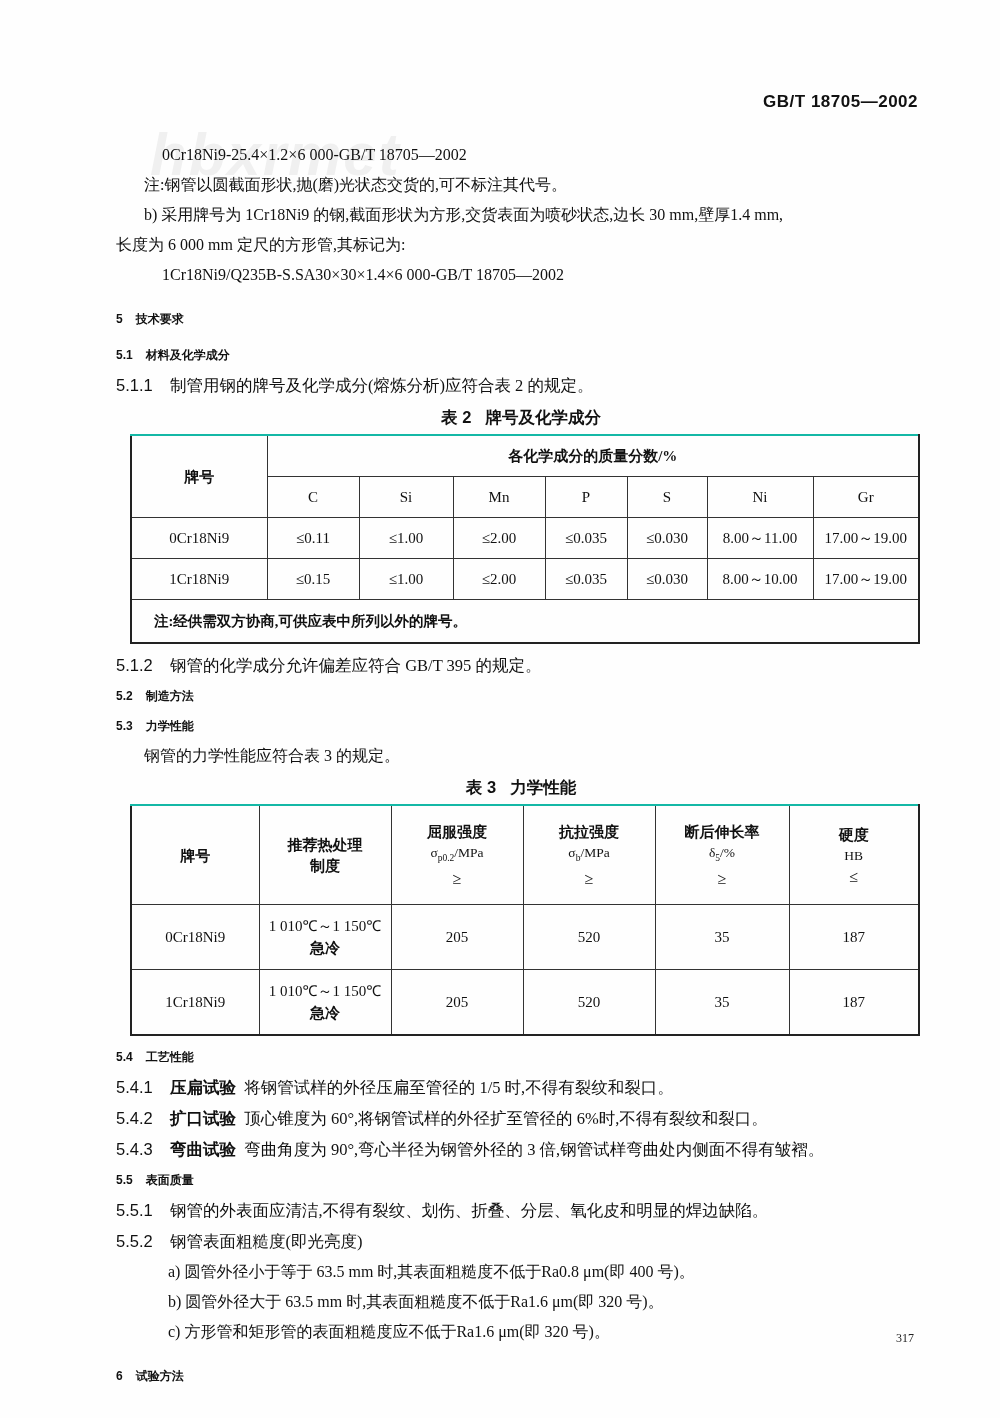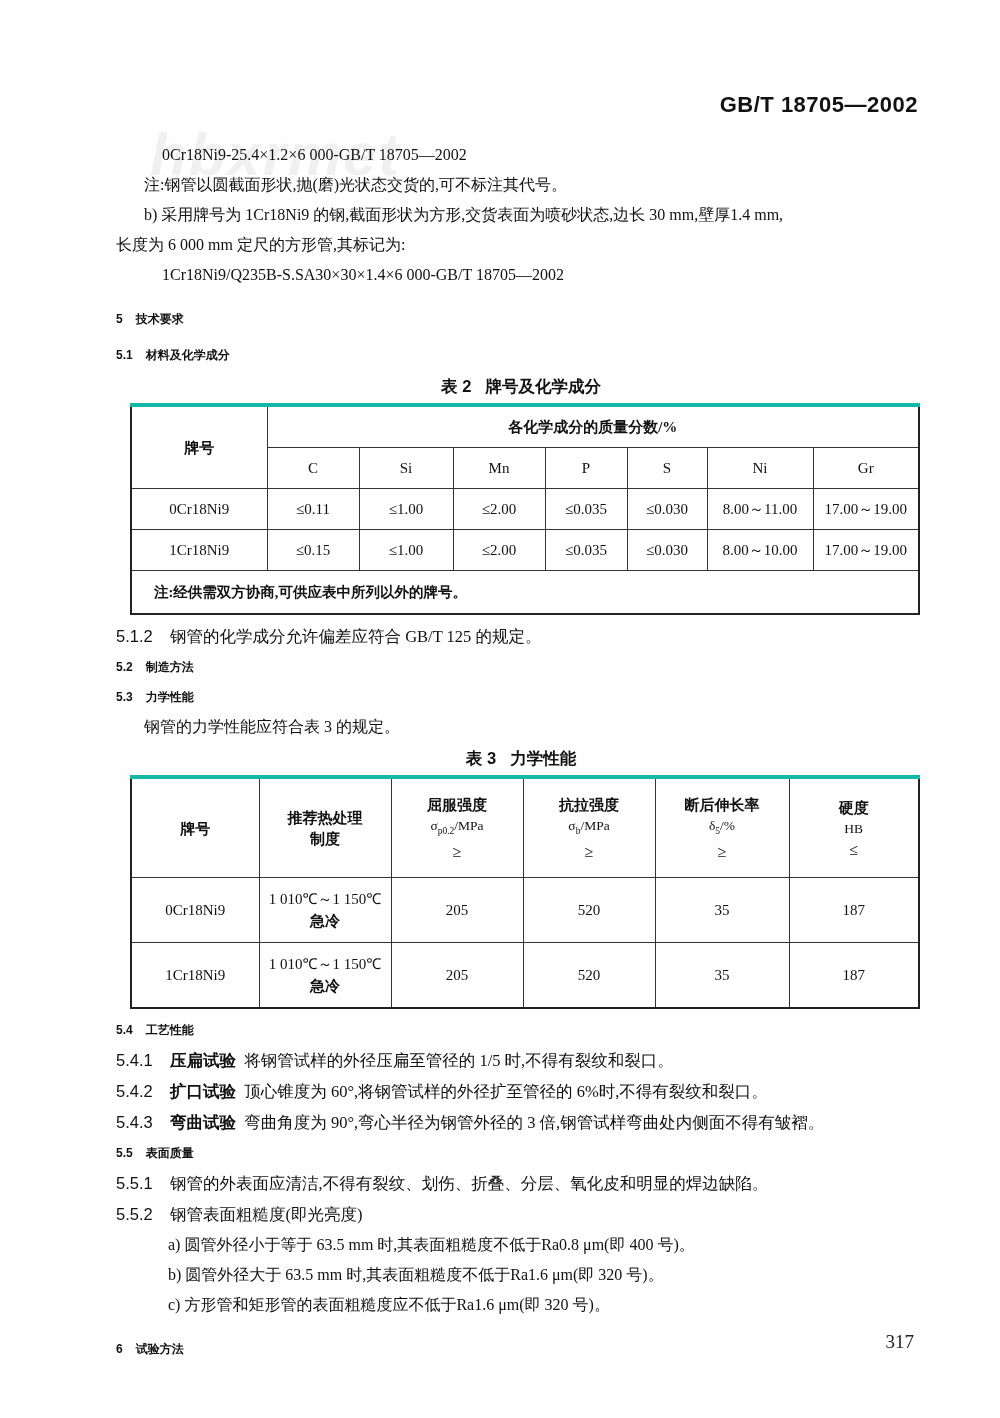--- a/index.html
+++ b/index.html
@@ -36,21 +36,21 @@
   #content {
     position: relative;
     z-index: 2;
   }
   .std-header {
     position: absolute;
     right: 82px;
     top: 92px;
     font-family: "Liberation Sans", sans-serif;
     font-weight: bold;
-    font-size: 22px;
+    font-size: 17px;
     letter-spacing: 0.5px;
     white-space: nowrap;
   }
 
   .body-area {
     position: absolute;
     left: 116px;
     top: 140px;
     width: 810px;
   }
@@ -114,21 +114,21 @@
   table.gb td {
     border: 1px solid #333333;
     text-align: center;
     vertical-align: middle;
     padding: 3px 2px;
     line-height: 22px;
     font-family: "Liberation Serif", serif;
   }
   table.gb .outer-l { border-left: 2px solid #222; }
   table.gb .outer-r { border-right: 2px solid #222; }
-  table.gb .outer-t { border-top: 4px solid #14b8a6; }
+  table.gb .outer-t { border-top: 2px solid #14b8a6; }
   table.gb .outer-b { border-bottom: 2px solid #222; }
   .cn { font-family: "Liberation Sans", sans-serif; font-weight: bold; font-size: 15px; }
   .note-cell {
     text-align: left !important;
     padding-left: 22px !important;
     font-family: "Liberation Sans", sans-serif;
     font-weight: bold;
     font-size: 14.5px;
   }
   .hdr-stack { line-height: 21px; }
@@ -141,21 +141,21 @@
   .t2hdr-top td { height: 34px; }
   .t2hdr-bot td { height: 34px; }
   .t2row td { height: 34px; }
   .t2note td { height: 36px; }
 
   .page-num {
     position: absolute;
     right: 86px;
     top: 1331px;
     font-family: "Liberation Serif", serif;
-    font-size: 19px;
+    font-size: 12px;
     color: #222;
   }
 </style>
 </head>
 <body>
 
 <div id="page">
 
   <div id="watermark">hbxrmet</div>
 
@@ -176,20 +176,23 @@
       <p class="sect-h">
         <span class="num">5</span><span class="gap"></span><span>技术要求</span>
       </p>
 
       <div class="spacer-6"></div>
 
       <p class="sect-h">
         <span class="num">5.1</span><span class="gap"></span><span>材料及化学成分</span>
       </p>
 
+      <p class="clause">
+        <span class="cnum">5.1.1</span><span>制管用钢的牌号及化学成分(熔炼分析)应符合表 2 的规定。</span>
+      </p>
 
       <div class="tbl-caption">
         <span>表 2</span><span class="cap-gap"></span><span>牌号及化学成分</span>
       </div>
 
       <table class="gb">
         <colgroup>
           <col style="width:136px">
           <col style="width:92px">
           <col style="width:94px">
@@ -235,21 +238,21 @@
           </tr>
           <tr class="t2note">
             <td class="note-cell outer-l outer-r outer-b" colspan="8">注:经供需双方协商,可供应表中所列以外的牌号。</td>
           </tr>
         </tbody>
       </table>
 
       <div class="spacer-6"></div>
 
       <p class="clause">
-        <span class="cnum">5.1.2</span><span>钢管的化学成分允许偏差应符合 GB/T 125 的规定。</span>
+        <span class="cnum">5.1.2</span><span>钢管的化学成分允许偏差应符合 GB/T 395 的规定。</span>
       </p>
 
       <p class="sect-h">
         <span class="num">5.2</span><span class="gap"></span><span>制造方法</span>
       </p>
 
       <p class="sect-h">
         <span class="num">5.3</span><span class="gap"></span><span>力学性能</span>
       </p>
       <p class="line indent2">钢管的力学性能应符合表 3 的规定。</p>

